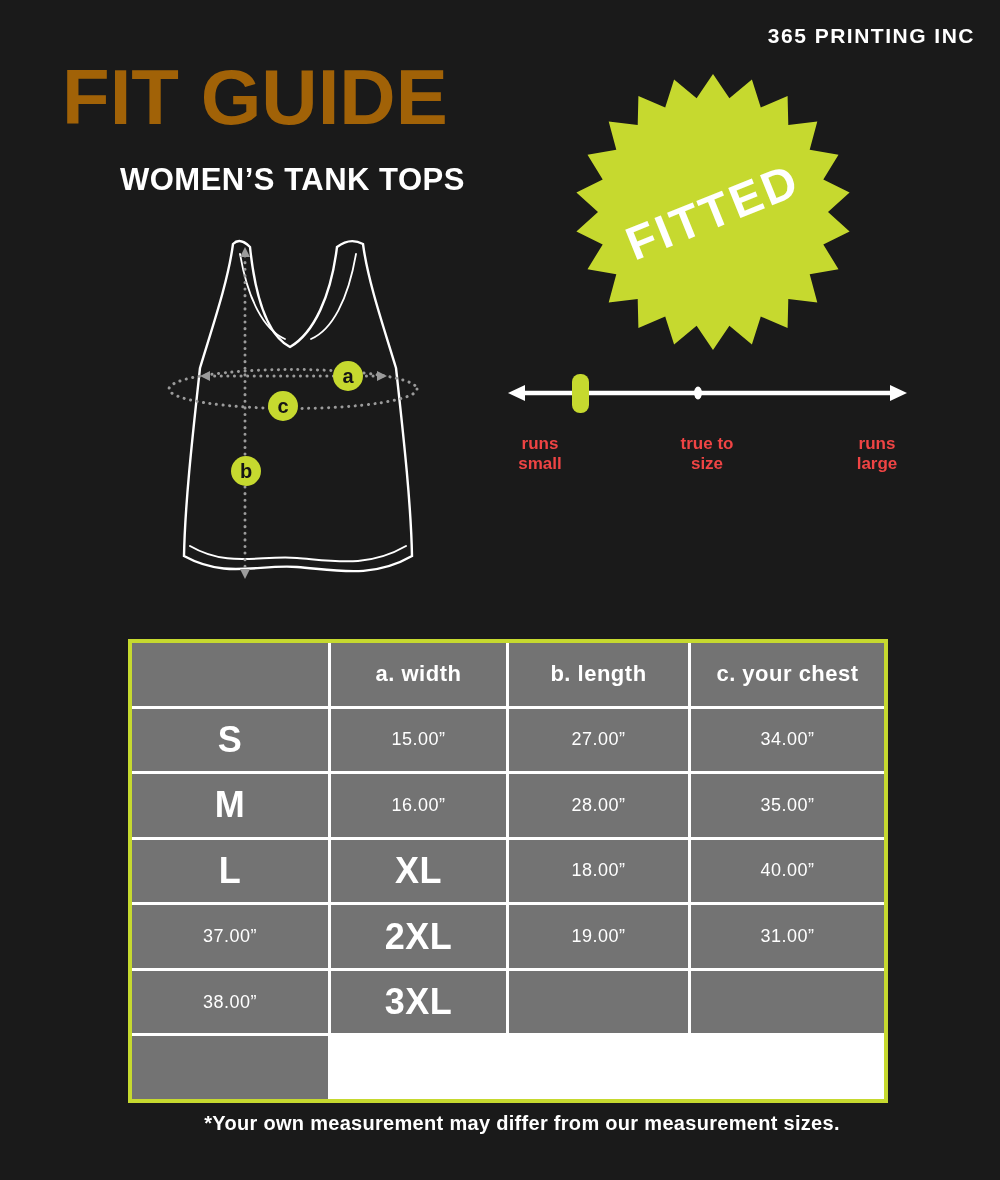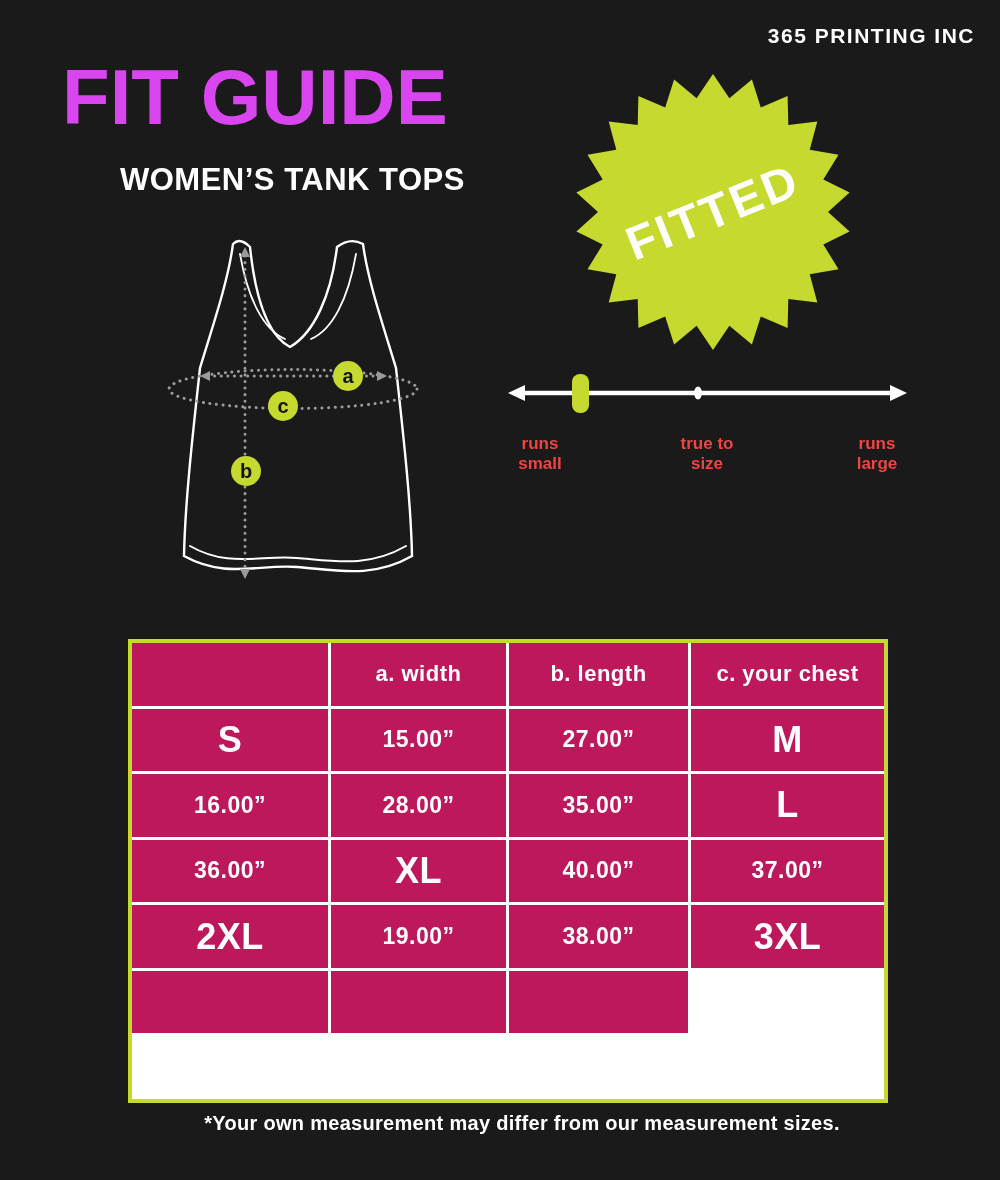--- a/index.html
+++ b/index.html
@@ -9,21 +9,21 @@
     position:relative; width:1000px; height:1180px;
     background:#1a1a1a; color:#fff; overflow:hidden;
   }
   .brand {
     position:absolute; top:24px; right:25px;
     font-size:21px; font-weight:bold; letter-spacing:1.5px; color:#fff;margin-left:41px;
   }
   .title {
     position:absolute; left:62px; top:58px;
     font-size:78px; font-weight:800; letter-spacing:0px;
-    color:#d946ef; line-height:1;
+    color:#a16207; line-height:1;
   }
   .subtitle {
     position:absolute; left:120px; top:137px;
     font-size:31px; font-weight:bold; color:#fff; letter-spacing:0.5px;margin-top:25px;
   }
   .badge-svg { position:absolute; left:573px; top:72px; width:280px; height:280px; }
   .badge-text {
     font-family:"Liberation Sans", sans-serif;
     font-size:47px; font-weight:bold; fill:#fff; letter-spacing:3px;
   }
@@ -40,26 +40,26 @@
   .scale-label.l3 { left:382px; }
   .size-table {
     position:absolute; left:128px; top:639px; width:760px; height:464px;
     border:4px solid #c6d92f; background:#ffffff;
     display:grid;
     grid-template-columns:196px 175px 179px 1fr;
     grid-template-rows:repeat(7, 1fr);
     gap:3px;
   }
   .cell {
-    background:#be185d; display:flex; align-items:center; justify-content:center;
+    background:#737373; display:flex; align-items:center; justify-content:center;
     color:#fff;
   }
   .cell.head  { font-size:22px; font-weight:bold; letter-spacing:0.5px; }
   .cell.size  { font-size:36px; font-weight:bold; letter-spacing:0.5px; }
-  .cell.value { font-size:23px; font-weight:bold; letter-spacing:0.5px; }
+  .cell.value { font-size:18px; font-weight:normal; letter-spacing:0.5px; }
   .footnote {
     position:absolute; left:0; top:1112px; width:1000px;
     text-align:center; font-size:20px; font-weight:bold; color:#fff;
     letter-spacing:0.3px;
     padding-left:44px;
   }
 </style>
 </head>
 <body>
 
@@ -146,35 +146,37 @@
 
   <div class="size-table">
     <div class="cell head"></div>
     <div class="cell head">a. width</div>
     <div class="cell head">b. length</div>
     <div class="cell head">c. your chest</div>
 
     <div class="cell size">S</div>
     <div class="cell value">15.00”</div>
     <div class="cell value">27.00”</div>
+    <div class="cell value">34.00”</div>
 
     <div class="cell size">M</div>
     <div class="cell value">16.00”</div>
     <div class="cell value">28.00”</div>
     <div class="cell value">35.00”</div>
 
     <div class="cell size">L</div>
-    <div class="cell value">36.00”</div>
 
     <div class="cell size">XL</div>
+    <div class="cell value">18.00”</div>
     <div class="cell value">40.00”</div>
     <div class="cell value">37.00”</div>
 
     <div class="cell size">2XL</div>
     <div class="cell value">19.00”</div>
+    <div class="cell value">31.00”</div>
     <div class="cell value">38.00”</div>
 
     <div class="cell size">3XL</div>
     <div class="cell value"></div>
     <div class="cell value"></div>
     <div class="cell value"></div>
   </div>
 
   <div class="footnote">*Your own measurement may differ from our measurement sizes.</div>
 

